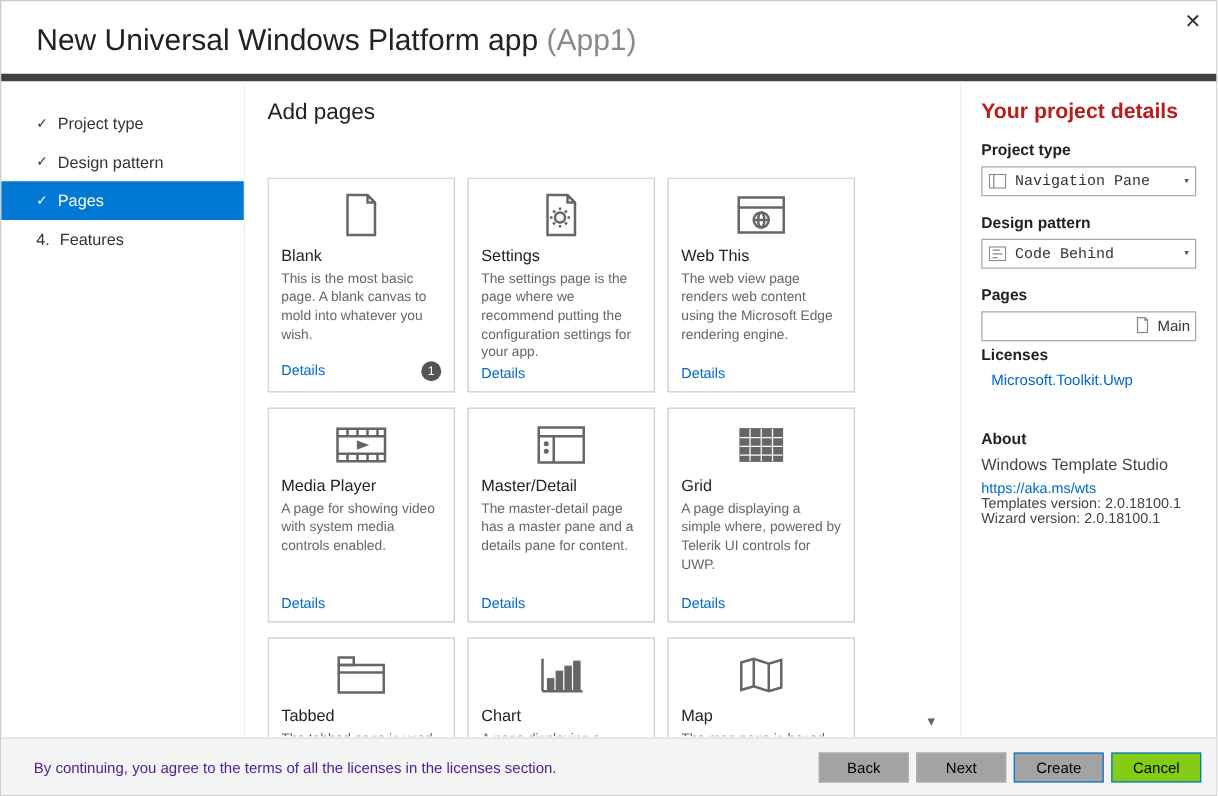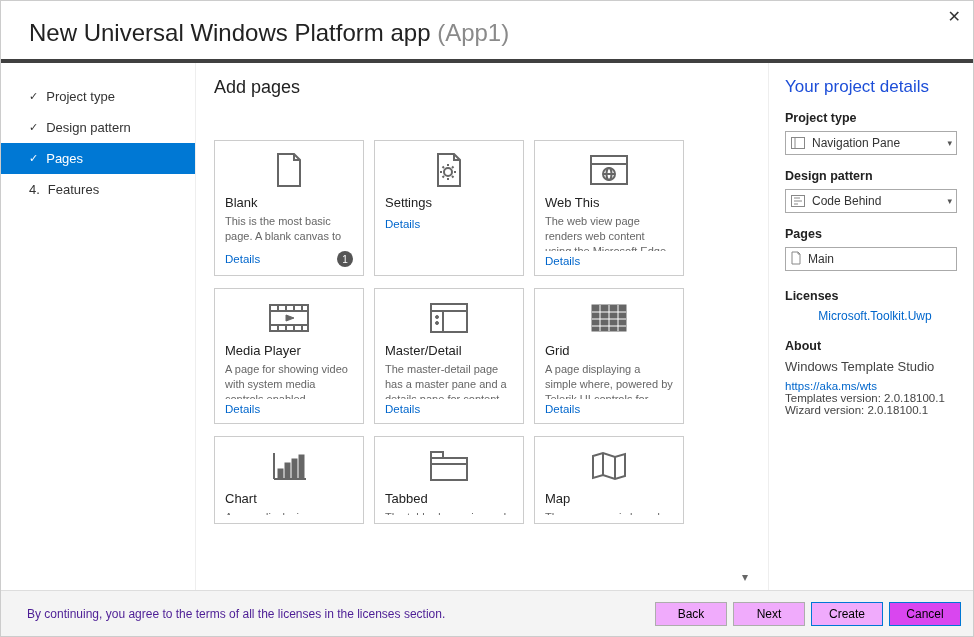--- a/index.html
+++ b/index.html
@@ -1,59 +1,59 @@
 <!DOCTYPE html>
 <html><head>
 <meta charset="utf-8">
 <style>
   * { box-sizing: border-box; margin: 0; padding: 0; }
   html, body { width: 974px; height: 637px; font-family: "Segoe UI", Arial, sans-serif; background: #fff; color: #333; overflow: hidden; }
   .window { width: 974px; height: 637px; border: 1px solid #ccc; display: flex; flex-direction: column; position: relative; }
   .close-btn { position: absolute; top: 6px; right: 12px; font-size: 16px; color: #333; cursor: pointer; }
-  .header { padding: 18px 28px 12px 28px; border-bottom: 4px solid #404040; }
+  .header { padding: 18px 28px 12px 28px; border-bottom: 6px solid #404040; }
   .header-title { font-size: 24px; font-weight: 300; color: #222; }
   .header-title .sub { color: #8a8a8a; }
   .body { flex: 1; display: flex; overflow: hidden; }
   .sidebar { width: 195px; border-right: 1px solid #eee; padding-top: 18px; flex-shrink: 0; }
   .step { display: flex; align-items: center; gap: 8px; padding: 8px 16px 8px 28px; font-size: 13px; color: #333; cursor: pointer; }
   .step.active { background: #0078d4; color: #fff; }
   .step .check { font-size: 11px; }
   .step .num { font-size: 13px; }
   .main { flex: 1; padding: 14px 14px 0 18px; overflow: hidden; display: flex; flex-direction: column; position: relative; gap: 34px; }
   .main-title { font-size: 18px; font-weight: 400; color: #222; margin-bottom: 8px; }
   .cards-wrap { flex: 1; overflow: hidden; position: relative; }
   .cards { display: grid; grid-template-columns: repeat(3, 150px); gap: 12px 10px; }
-  .card { border: 1px solid #ccc; width: 150px; height: 136px; padding: 10px 10px 8px 10px; display: flex; flex-direction: column; position: relative; cursor: pointer; }
+  .card { border: 1px solid #ccc; width: 150px; height: 172px; padding: 10px 10px 8px 10px; display: flex; flex-direction: column; position: relative; cursor: pointer; }
   .card-icon { height: 38px; display: flex; align-items: center; justify-content: center; margin-bottom: 6px; }
   .card-icon svg { stroke: #666; fill: none; }
   .card-title { font-size: 13px; color: #222; margin-bottom: 4px; }
   .card-desc { font-size: 11px; color: #666; line-height: 1.35; flex: 1; overflow: hidden; }
   .card-foot { display: flex; justify-content: space-between; align-items: center; margin-top: 4px; }
   .details-link { font-size: 11.5px; color: #0066cc; cursor: pointer; }
   .badge { width: 16px; height: 16px; border-radius: 50%; background: #555; color: #fff; font-size: 10px; display: flex; align-items: center; justify-content: center; }
   .card.short { height: 88px; }
   .scroll-ind { position: absolute; right: 6px; bottom: 6px; color: #666; font-size: 12px; }
   .rpanel { width: 205px; border-left: 1px solid #eee; padding: 14px 16px 0 16px; font-size: 12.5px; flex-shrink: 0; overflow: hidden; }
-  .rpanel h2 { font-size: 17px; font-weight: 400; color: #1d4ed8; margin-bottom: 14px; }
+  .rpanel h2 { font-size: 17px; font-weight: 700; color: #b91c1c; margin-bottom: 14px; }
   .rpanel label.sec { font-size: 12.5px; font-weight: 600; color: #222; display: block; margin-bottom: 6px; margin-top: 2px; }
-  .selectbox { display: flex; align-items: center; border: 1px solid #aaa; height: 24px; padding: 0 4px; margin-bottom: 14px; font-size: 12px; gap: 6px; position: relative; cursor: pointer; }
+  .selectbox { display: flex; align-items: center; border: 1px solid #aaa; height: 24px; padding: 0 4px; margin-bottom: 14px; font-size: 12px; gap: 6px; position: relative; cursor: pointer; font-family: Liberation Mono, monospace; }
   .selectbox .mini-icon { width: 16px; display: flex; justify-content: center; color: #888; }
   .selectbox .sel-text { flex: 1; }
   .selectbox .caret { font-size: 9px; color: #555; }
-  .pagebox { display: flex; align-items: center; border: 1px solid #aaa; height: 24px; padding: 0 4px; margin-bottom: 18px; font-size: 12px; gap: 6px; }
-  .link { color: #0066cc; font-size: 12px; cursor: pointer; margin-bottom: 16px; display: block; margin-left: 8px; text-align: center; }
+  .pagebox { display: flex; align-items: center; border: 1px solid #aaa; height: 24px; padding: 0 4px; margin-bottom: 4px; font-size: 12px; gap: 6px; justify-content: flex-end; }
+  .link { color: #0066cc; font-size: 12px; cursor: pointer; margin-bottom: 33px; display: block; margin-left: 8px; }
   .about-text { font-size: 13px; color: #444; margin-bottom: 6px; }
   .about-link { color: #0066cc; font-size: 11.5px; cursor: pointer; }
   .ver { font-size: 11.5px; color: #444; }
   .footer { height: 46px; border-top: 1px solid #ddd; background: #f4f4f4; display: flex; align-items: center; padding: 0 12px; }
   .footer-text { font-size: 12px; color: #4c1d95; flex: 1; padding-left: 14px; }
   .footer-btns { display: flex; gap: 6px; }
-  .footer-btns button { width: 72px; height: 24px; border: 1px solid #adadad; background: #f0abfc; font-size: 12px; cursor: pointer; }
+  .footer-btns button { width: 72px; height: 24px; border: 1px solid #adadad; background: #a3a3a3; font-size: 12px; cursor: pointer; }
   .footer-btns button.primary { border-color: #0078d4; }
-  .footer-btns button.primary-alt { border-color: #0078d4; background: #d946ef; }
+  .footer-btns button.primary-alt { border-color: #0078d4; background: #84cc16; }
 </style>
 </head>
 <body>
 <div class="window">
 
   <span class="close-btn">✕</span>
 
   <div class="header">
     <div class="header-title">
       <span>New Universal Windows Platform app</span>
@@ -101,20 +101,21 @@
             </div>
             <div class="card">
     <div class="card-icon">
                 <svg width="30" height="36">
                   <path d="M4 2 h16 l6 6 v26 h-22 z M20 2 v6 h6" stroke="#666" stroke-width="2" fill="none"></path>
                   <circle cx="14" cy="20" r="4" stroke="#666" stroke-width="2" fill="none"></circle>
                   <path d="M14 14 v-2 M14 26 v2 M8 20 h-2 M20 20 h2 M10 16 l-1.5 -1.5 M18 24 l1.5 1.5 M10 24 l-1.5 1.5 M18 16 l1.5 -1.5" stroke="#666" stroke-width="2" fill="none"></path>
                 </svg>
               </div>
     <div class="card-title">Settings</div>
+    <div class="card-desc">The settings page is the page where we recommend putting the configuration settings for your app.</div>
     <div class="card-foot">
                 <span class="details-link">Details</span>
               </div>
             </div>
             <div class="card">
     <div class="card-icon">
                 <svg width="40" height="32">
                   <rect x="2" y="2" width="36" height="28" stroke="#666" stroke-width="2" fill="none"></rect>
                   <line x1="2" y1="10" x2="38" y2="10" stroke="#666" stroke-width="2" fill="none"></line>
                   <circle cx="20" cy="20" r="6" stroke="#666" stroke-width="2" fill="none"></circle>
@@ -180,42 +181,42 @@
                 </svg>
               </div>
     <div class="card-title">Grid</div>
     <div class="card-desc">A page displaying a simple where, powered by Telerik UI controls for UWP.</div>
     <div class="card-foot">
                 <span class="details-link">Details</span>
               </div>
             </div>
             <div class="card short">
     <div class="card-icon">
+                <svg width="40" height="32">
+                  <rect x="2" y="8" width="36" height="22" stroke="#666" stroke-width="2" fill="none"></rect>
+                  <rect x="2" y="2" width="12" height="6" stroke="#666" stroke-width="2" fill="none"></rect>
+                  <line x1="2" y1="14" x2="38" y2="14" stroke="#666" stroke-width="2" fill="none"></line>
+                </svg>
+              </div>
+    <div class="card-title">Tabbed</div>
+    <div class="card-desc">The tabbed page is used</div>
+    </div>
+            <div class="card short">
+    <div class="card-icon">
                 <svg width="38" height="30">
                   <line x1="4" y1="2" x2="4" y2="28" stroke="#666" stroke-width="2" fill="none"></line>
                   <line x1="4" y1="28" x2="36" y2="28" stroke="#666" stroke-width="2" fill="none"></line>
                   <rect x="8" y="18" width="5" height="10" fill="#666"></rect>
                   <rect x="15" y="12" width="5" height="16" fill="#666"></rect>
                   <rect x="22" y="8" width="5" height="20" fill="#666"></rect>
                   <rect x="29" y="4" width="5" height="24" fill="#666"></rect>
                 </svg>
               </div>
     <div class="card-title">Chart</div>
     <div class="card-desc">A page displaying a</div>
-    </div>
-            <div class="card short">
-    <div class="card-icon">
-                <svg width="40" height="32">
-                  <rect x="2" y="8" width="36" height="22" stroke="#666" stroke-width="2" fill="none"></rect>
-                  <rect x="2" y="2" width="12" height="6" stroke="#666" stroke-width="2" fill="none"></rect>
-                  <line x1="2" y1="14" x2="38" y2="14" stroke="#666" stroke-width="2" fill="none"></line>
-                </svg>
-              </div>
-    <div class="card-title">Tabbed</div>
-    <div class="card-desc">The tabbed page is used</div>
     </div>
             <div class="card short">
     <div class="card-icon">
                 <svg width="40" height="32">
                   <path d="M4 6 l10 -3 l12 4 l10 -3 v22 l-10 3 l-12 -4 l-10 3 z" stroke="#666" stroke-width="2" fill="none"></path>
                   <line x1="14" y1="3" x2="14" y2="25" stroke="#666" stroke-width="2" fill="none"></line>
                   <line x1="26" y1="7" x2="26" y2="29" stroke="#666" stroke-width="2" fill="none"></line>
                 </svg>
               </div>
     <div class="card-title">Map</div>

